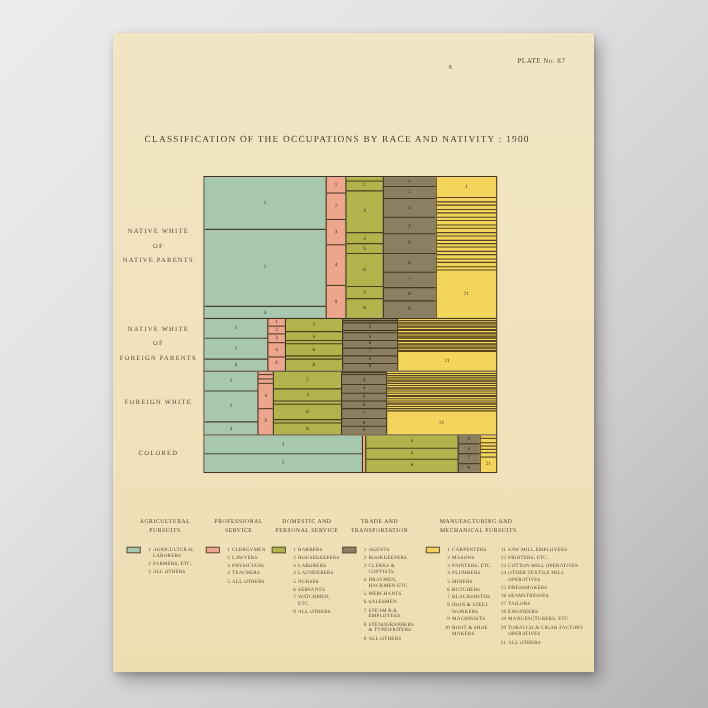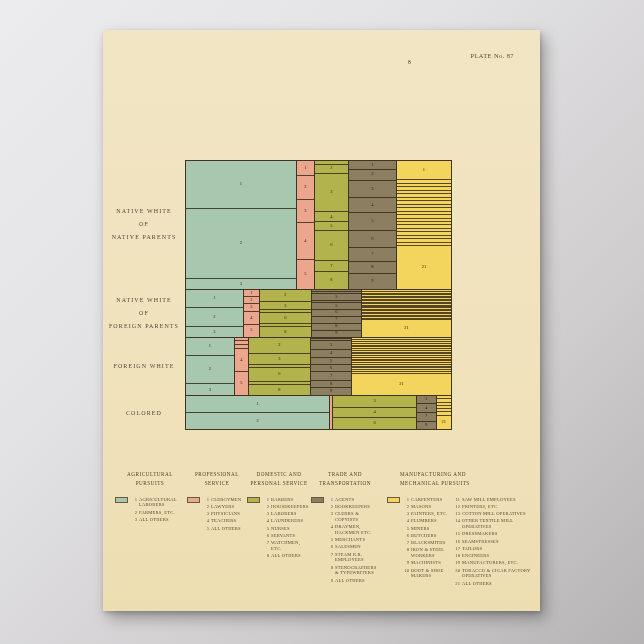--- a/index.html
+++ b/index.html
@@ -49,20 +49,21 @@
   .g5 .legend-title{text-align:left;padding-left:13px;}
   .g5 .legend-items.col1{width:52px;}
   .g5 .legend-items.col2{width:88px;}
 </style>
 </head>
 <body>
 
 <div class="poster">
   <div class="plate-label">PLATE No. 87</div>
   <div class="page-mark">8</div>
+  <div class="title">CLASSIFICATION OF THE OCCUPATIONS BY RACE AND NATIVITY : 1900</div>
 
   <div class="chart-wrap">
     <div class="row-labels">
         <div class="row-label" style="height: 47.7%;">
           <div class="row-label-line">NATIVE WHITE</div>
           <div class="row-label-line">OF</div>
           <div class="row-label-line">NATIVE PARENTS</div>
         </div>
         <div class="row-label" style="height: 17.8%;">
           <div class="row-label-line">NATIVE WHITE</div>

